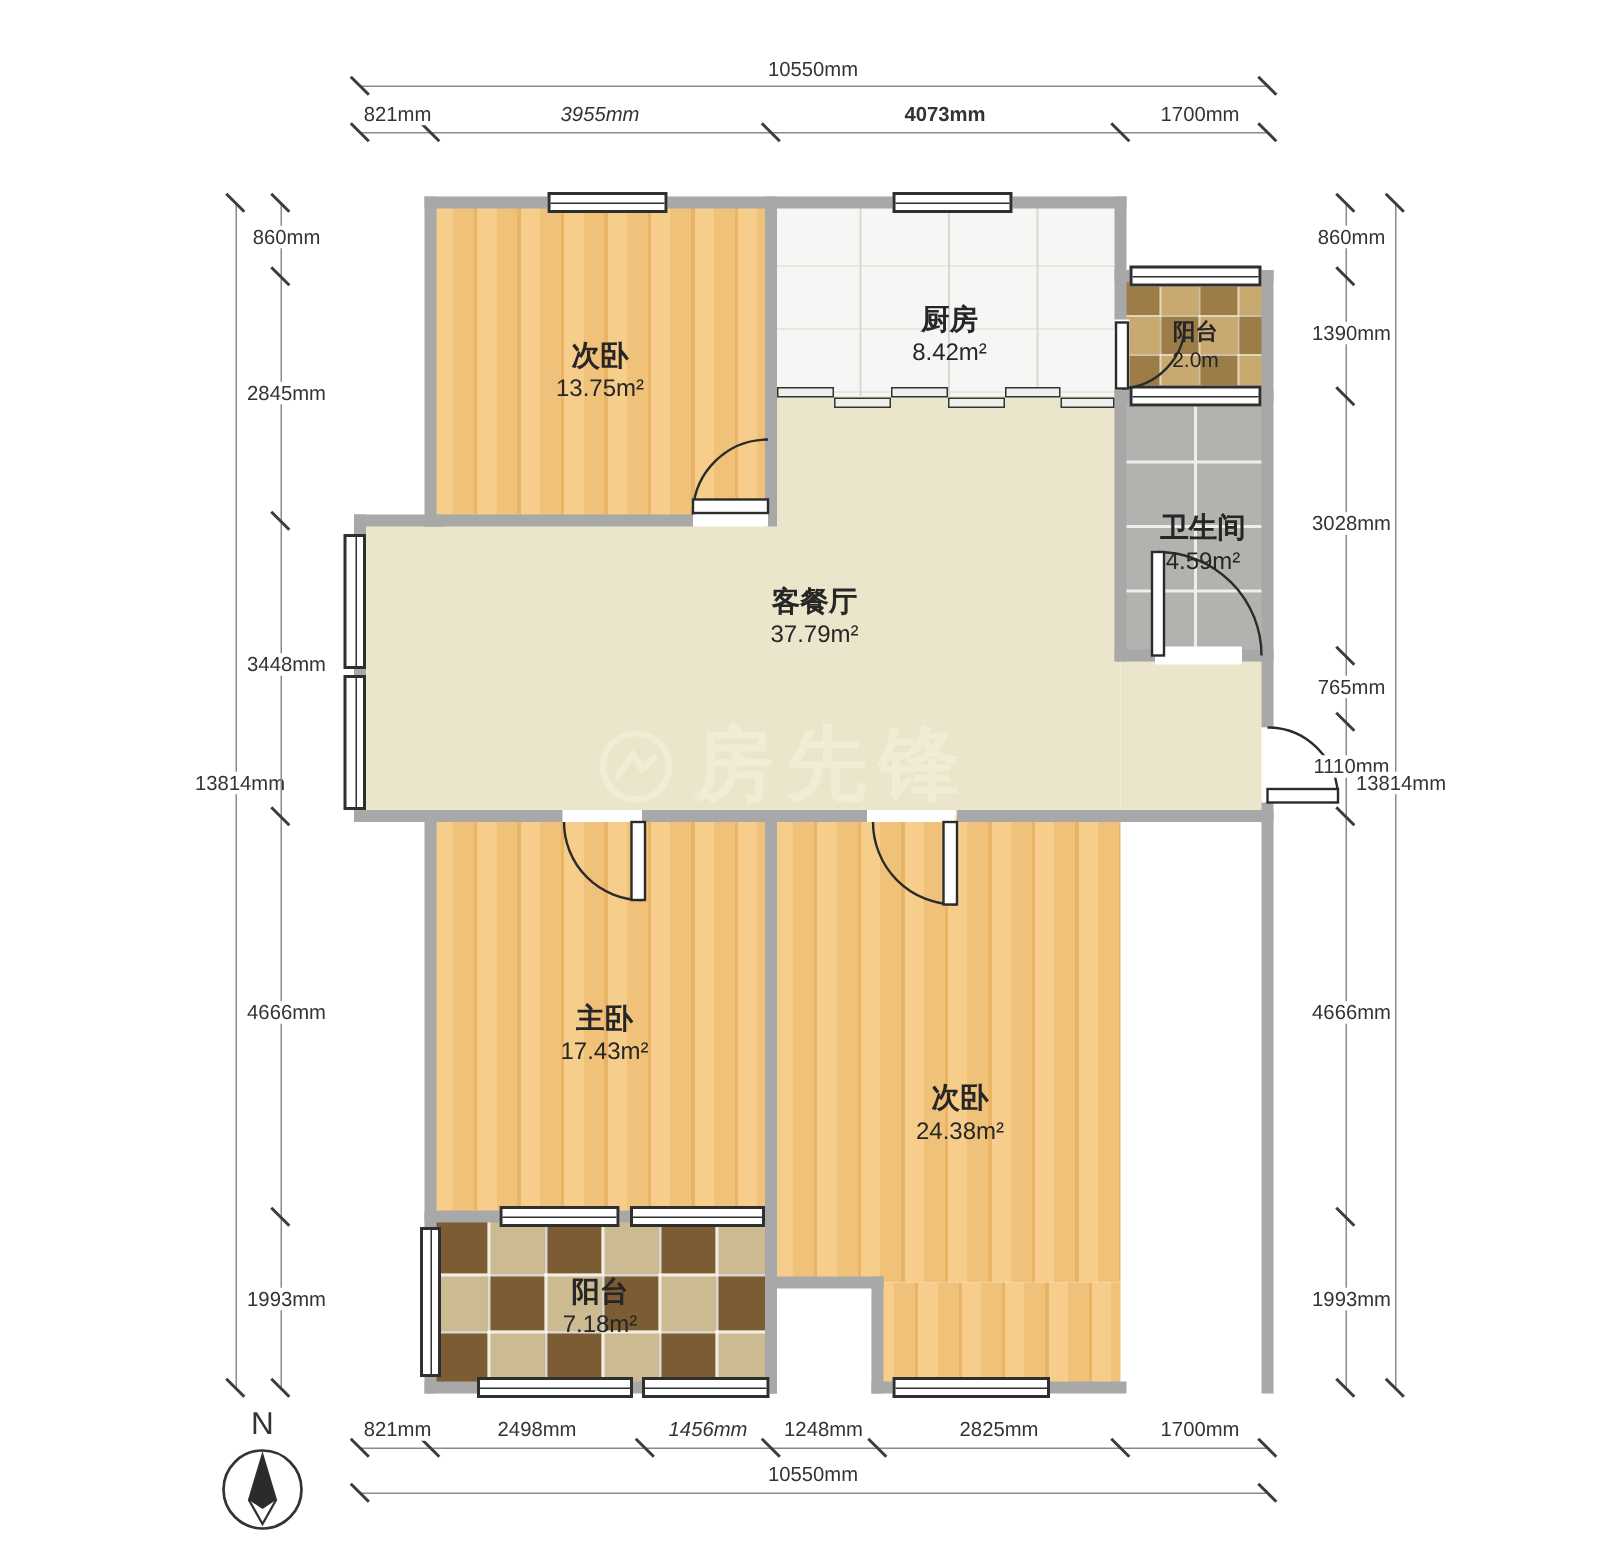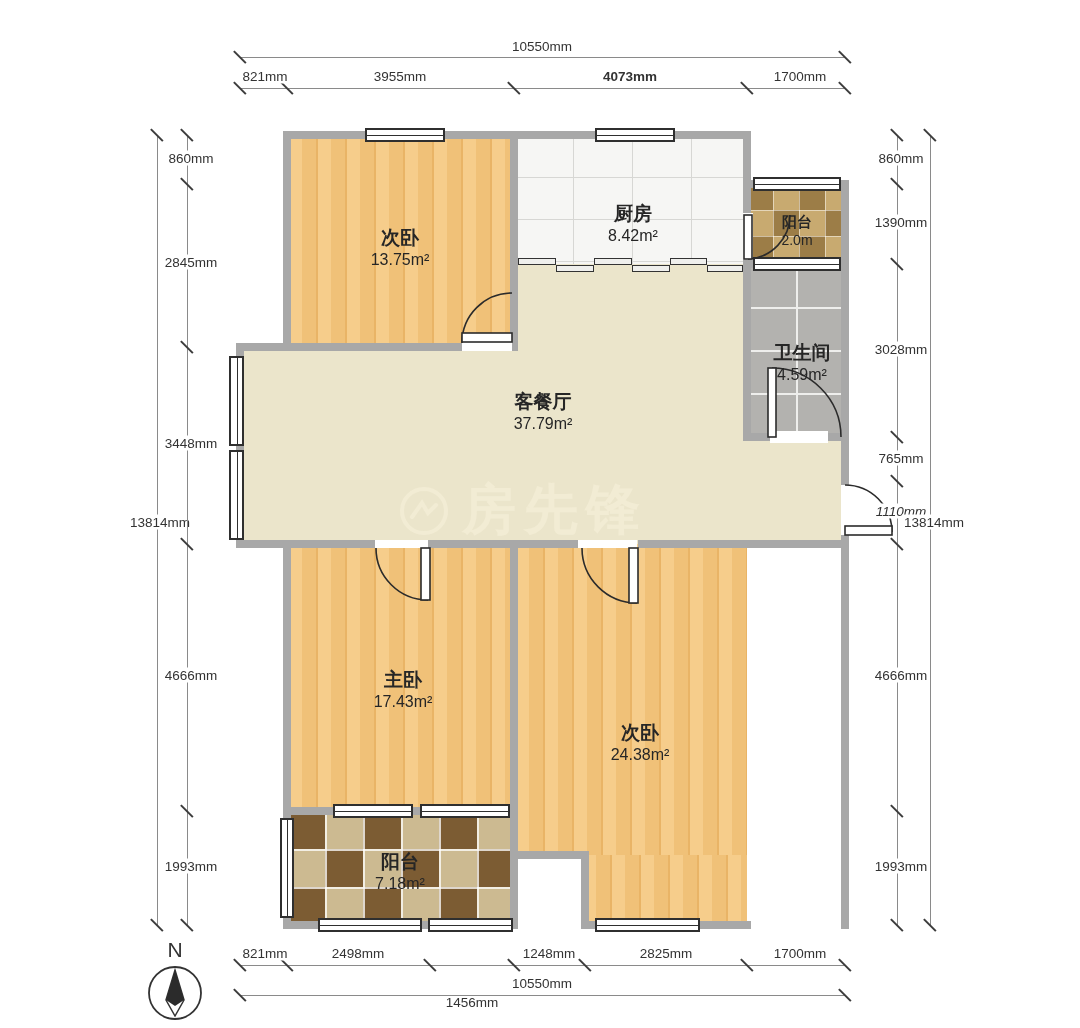--- a/index.html
+++ b/index.html
@@ -196,35 +196,35 @@
   <div class="tick" style="left:845px;top:57px;"></div>
   <span class="dim-label" style="left:542px;top:46px;">10550mm</span>
 
   <div class="dline" style="left:240px;top:88px;width:605px;height:1px;"></div>
   <div class="tick" style="left:240px;top:88px;"></div>
   <div class="tick" style="left:287px;top:88px;"></div>
   <div class="tick" style="left:514px;top:88px;"></div>
   <div class="tick" style="left:747px;top:88px;"></div>
   <div class="tick" style="left:845px;top:88px;"></div>
   <span class="dim-label" style="left:265px;top:76px;">821mm</span>
-  <span class="dim-label" style="left:400px;top:76px;">3955mm</span>
+  <span class="dim-label" style="left:400px;top:76px;font-style:italic;">3955mm</span>
   <span class="dim-label" style="left:630px;top:76px;font-weight:bold;">4073mm</span>
   <span class="dim-label" style="left:800px;top:76px;">1700mm</span>
 
   <div class="dline" style="left:240px;top:965px;width:605px;height:1px;"></div>
   <div class="tick" style="left:240px;top:965px;"></div>
   <div class="tick" style="left:287px;top:965px;"></div>
   <div class="tick" style="left:430px;top:965px;"></div>
   <div class="tick" style="left:514px;top:965px;"></div>
   <div class="tick" style="left:585px;top:965px;"></div>
   <div class="tick" style="left:747px;top:965px;"></div>
   <div class="tick" style="left:845px;top:965px;"></div>
   <span class="dim-label" style="left:265px;top:953px;">821mm</span>
   <span class="dim-label" style="left:358px;top:953px;">2498mm</span>
-  <span class="dim-label" style="left:472px;top:1002px;">1456mm</span>
+  <span class="dim-label" style="left:472px;top:953px;font-style:italic;">1456mm</span>
   <span class="dim-label" style="left:549px;top:953px;">1248mm</span>
   <span class="dim-label" style="left:666px;top:953px;">2825mm</span>
   <span class="dim-label" style="left:800px;top:953px;">1700mm</span>
 
   <div class="dline" style="left:240px;top:995px;width:605px;height:1px;"></div>
   <div class="tick" style="left:240px;top:995px;"></div>
   <div class="tick" style="left:845px;top:995px;"></div>
   <span class="dim-label" style="left:542px;top:983px;">10550mm</span>
 
   <div class="dline" style="left:157px;top:135px;width:1px;height:790px;"></div>
@@ -251,21 +251,21 @@
   <div class="tick" style="left:897px;top:264px;"></div>
   <div class="tick" style="left:897px;top:437px;"></div>
   <div class="tick" style="left:897px;top:481px;"></div>
   <div class="tick" style="left:897px;top:544px;"></div>
   <div class="tick" style="left:897px;top:811px;"></div>
   <div class="tick" style="left:897px;top:925px;"></div>
   <span class="dim-label" style="left:901px;top:158px;">860mm</span>
   <span class="dim-label" style="left:901px;top:222px;">1390mm</span>
   <span class="dim-label" style="left:901px;top:349px;">3028mm</span>
   <span class="dim-label" style="left:901px;top:458px;">765mm</span>
-  <span class="dim-label" style="left:901px;top:511px;font-style:italic;">1110mm</span>
+  <span class="dim-label" style="left:901px;top:511px;">1110mm</span>
   <span class="dim-label" style="left:901px;top:675px;">4666mm</span>
   <span class="dim-label" style="left:901px;top:866px;">1993mm</span>
 
   <div class="dline" style="left:930px;top:135px;width:1px;height:790px;"></div>
   <div class="tick" style="left:930px;top:135px;"></div>
   <div class="tick" style="left:930px;top:925px;"></div>
   <span class="dim-label" style="left:934px;top:522px;">13814mm</span>
 
   <span class="compass-n" style="left:175px;top:938px;">N</span>
   <svg style="left:145px;top:962px;" width="60" height="62">

